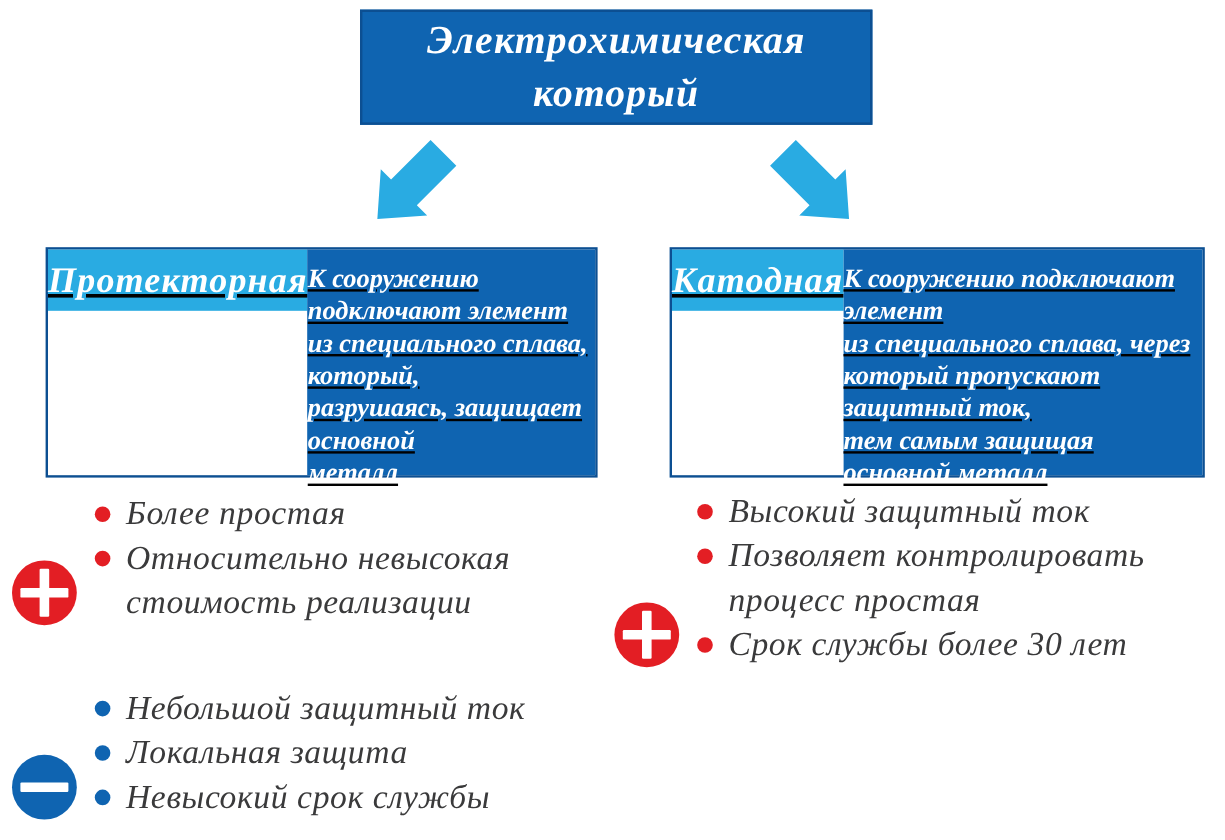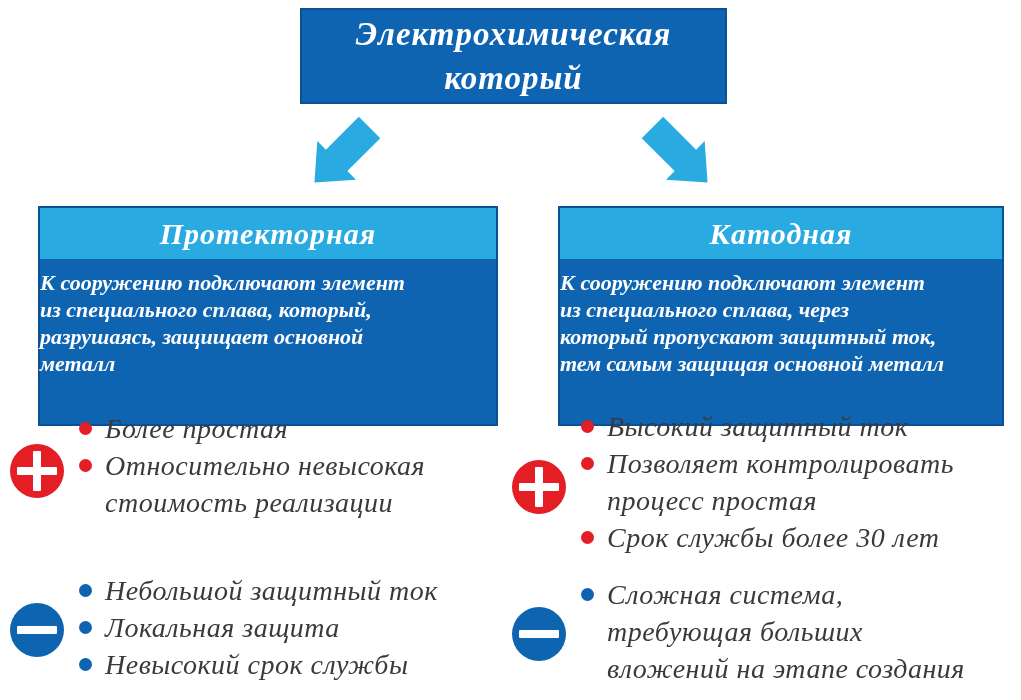--- a/index.html
+++ b/index.html
@@ -18,32 +18,32 @@
     background:var(--dark-blue);border:2px solid var(--border-blue);box-sizing:border-box;
     display:flex;align-items:center;justify-content:center;}
   .top-box-text{color:#fff;font-weight:bold;font-style:italic;font-size:33px;line-height:44px;
     text-align:center;white-space:pre-line;letter-spacing:1px;}
 
   .arrow{position:absolute;width:86px;height:86px;}
   .arrow-left{left:299px;top:112px;}
   .arrow-right{left:637px;top:112px;}
   .arrow polygon{fill:var(--light-blue);}
 
-  .column{position:absolute;top:206px;height:220px;border:2px solid var(--border-blue);
-    box-sizing:border-box;display:flex;flex-direction:column;}
+  .column{position:absolute;top:206px;height:192px;border:2px solid var(--border-blue);
+    box-sizing:border-box;display:flex;flex-direction:row;text-decoration:underline;}
   .column-left{left:38px;width:460px;}
   .column-right{left:558px;width:446px;}
   .col-header{height:51px;flex:0 0 51px;background:var(--light-blue);color:#fff;
     font-weight:bold;font-style:italic;font-size:30px;letter-spacing:1px;
     display:flex;align-items:center;justify-content:center;}
   .col-body{flex:1;background:var(--dark-blue);color:#fff;font-weight:bold;font-style:italic;
     font-size:22px;line-height:27px;text-align:left;white-space:pre-line;
     padding-top:10px;box-sizing:border-box;}
 
-  .section{position:absolute;display:flex;align-items:center;}
+  .section{position:absolute;display:flex;align-items:flex-end;}
   .sec-pros-left{left:10px;top:410px;width:495px;}
   .sec-cons-left{left:10px;top:572px;width:495px;}
   .sec-pros-right{left:512px;top:408px;width:505px;}
   .sec-cons-right{left:512px;top:576px;width:505px;}
 
   .badge{width:54px;height:54px;border-radius:50%;position:relative;flex:0 0 54px;margin-right:14px;}
   .badge-plus{background:var(--red);margin-top:10px;}
   .badge-minus{background:var(--dark-blue);margin-top:5px;}
   .badge::before{content:"";position:absolute;left:7px;right:7px;top:50%;height:8px;margin-top:-4px;
     background:#fff;border-radius:1px;}
@@ -116,22 +116,14 @@
   <div class="section sec-pros-right">
     <div class="badge badge-plus"></div>
     <ul class="points pros">
       <li>Высокий защитный ток</li>
       <li>Позволяет контролировать
 процесс простая</li>
       <li>Срок службы более 30 лет</li>
     </ul>
   </div>
 
-  <div class="section sec-cons-right">
-    <div class="badge badge-minus"></div>
-    <ul class="points cons">
-      <li>Сложная система,
-требующая больших
-вложений на этапе создания</li>
-    </ul>
-  </div>
 
 </div>
 
 </body></html>

